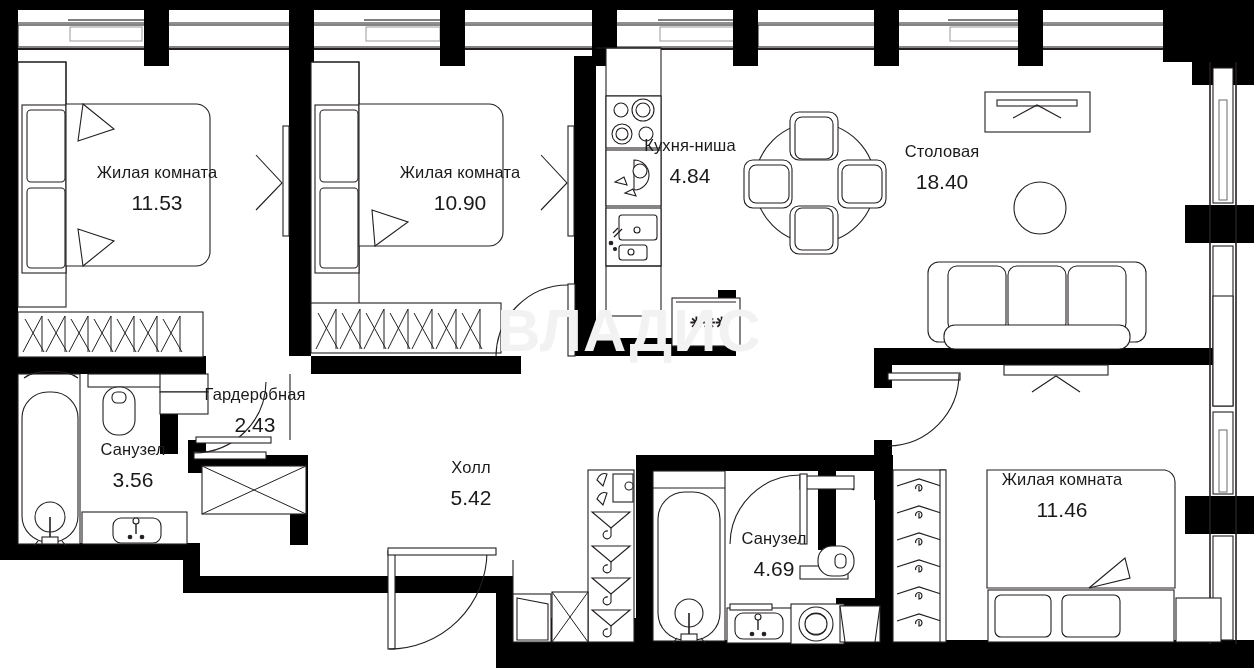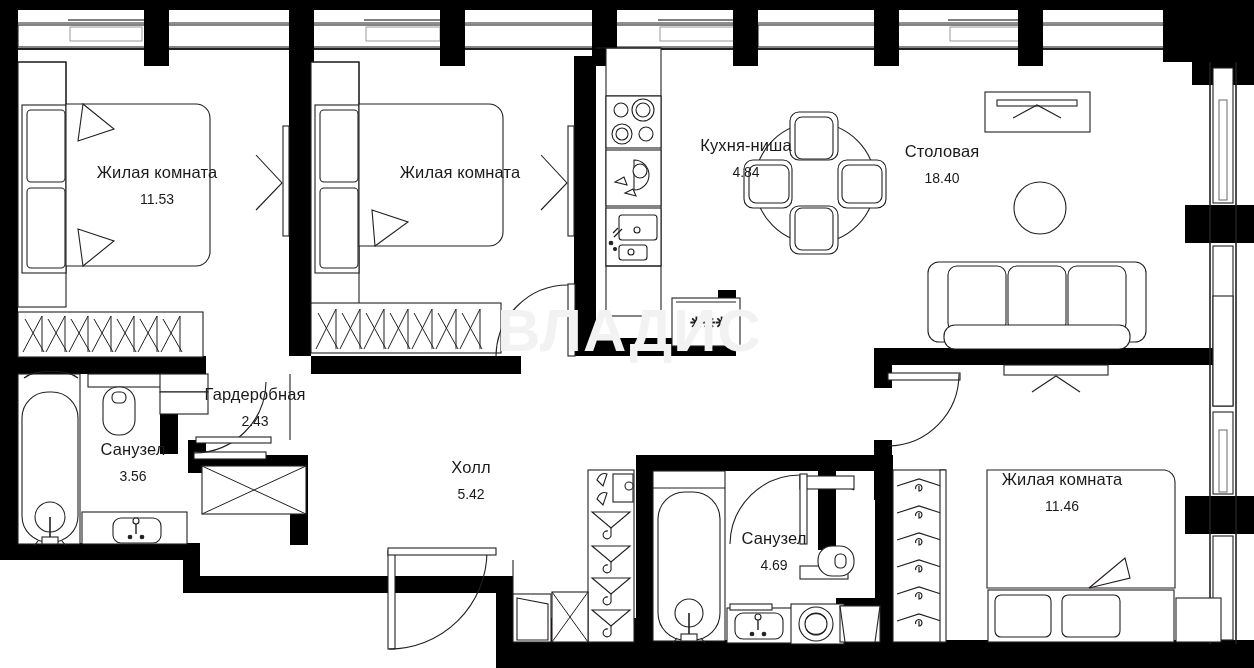--- a/index.html
+++ b/index.html
@@ -1,21 +1,21 @@
 <!DOCTYPE html>
 <html><head>
 <meta charset="utf-8">
 <style>
   html,body{margin:0;padding:0;background:#ffffff;}
   #plan{position:relative;width:1254px;height:668px;background:#fff;
         font-family:"Liberation Sans","DejaVu Sans",sans-serif;overflow:hidden;}
   svg{position:absolute;left:0;top:0;}
   .rl{position:absolute;text-align:center;color:#1a1a1a;pointer-events:none;}
   .rl .nm{font-size:16.5px;letter-spacing:.1px;white-space:nowrap;}
-  .rl .ar{font-size:14px;margin-top:9px;}
+  .rl .ar{font-size:21px;margin-top:9px;}
   .wm{position:absolute;left:497px;top:296px;width:230px;height:62px;
       font-size:60px;font-weight:bold;color:#f2f2f2;letter-spacing:1px;
       font-family:"Liberation Sans",sans-serif;pointer-events:none;}
 </style>
 </head>
 <body>
 
 <div id="plan">
 
 <svg width="1254" height="668">
@@ -402,23 +402,24 @@
   </g>
 </svg>
 
 <div class="rl" style="left:57px;top:163px;width:200px;">
   <div class="nm">Жилая комната</div>
   <div class="ar">11.53</div>
 </div>
 
 <div class="rl" style="left:360px;top:163px;width:200px;">
   <div class="nm">Жилая комната</div>
-</div>
-
-<div class="rl" style="left:666px;top:136px;width:160px;">
+  <div class="ar">10.90</div>
+</div>
+
+<div class="rl" style="left:610px;top:136px;width:160px;">
   <div class="nm">Кухня-ниша</div>
   <div class="ar">4.84</div>
 </div>
 
 <div class="rl" style="left:862px;top:142px;width:160px;">
   <div class="nm">Столовая</div>
   <div class="ar">18.40</div>
 </div>
 
 <div class="rl" style="left:175px;top:385px;width:160px;">

